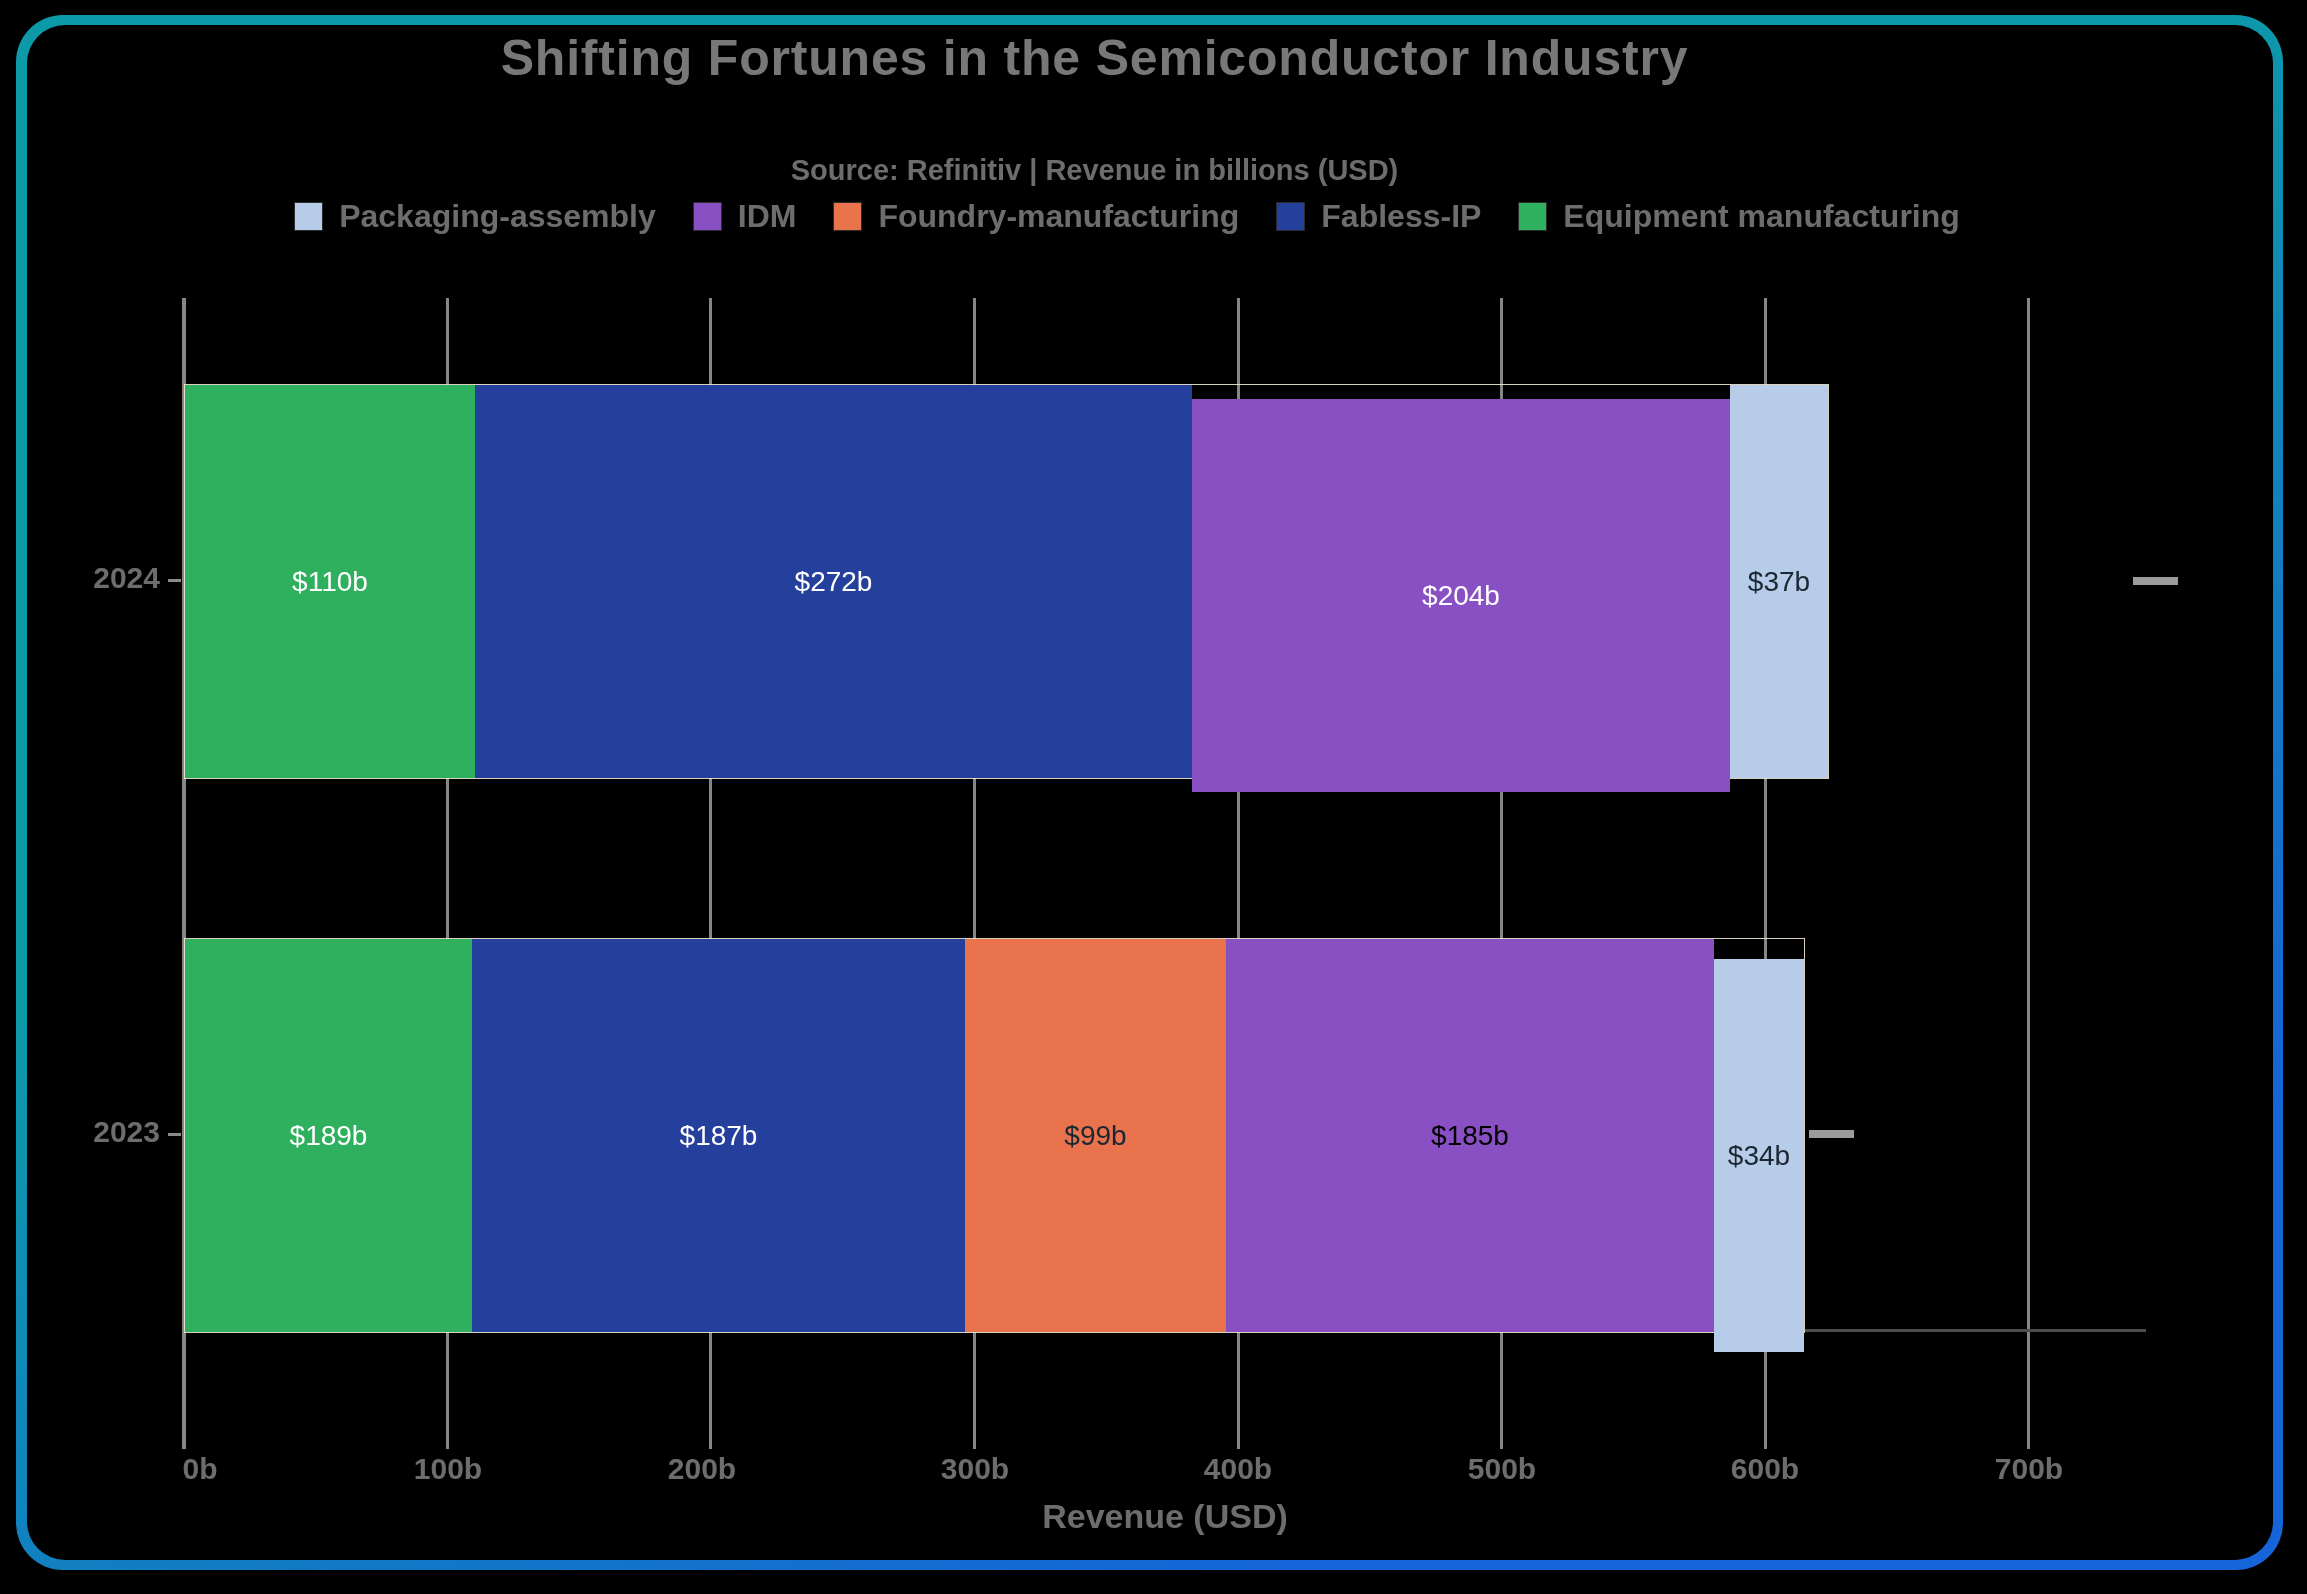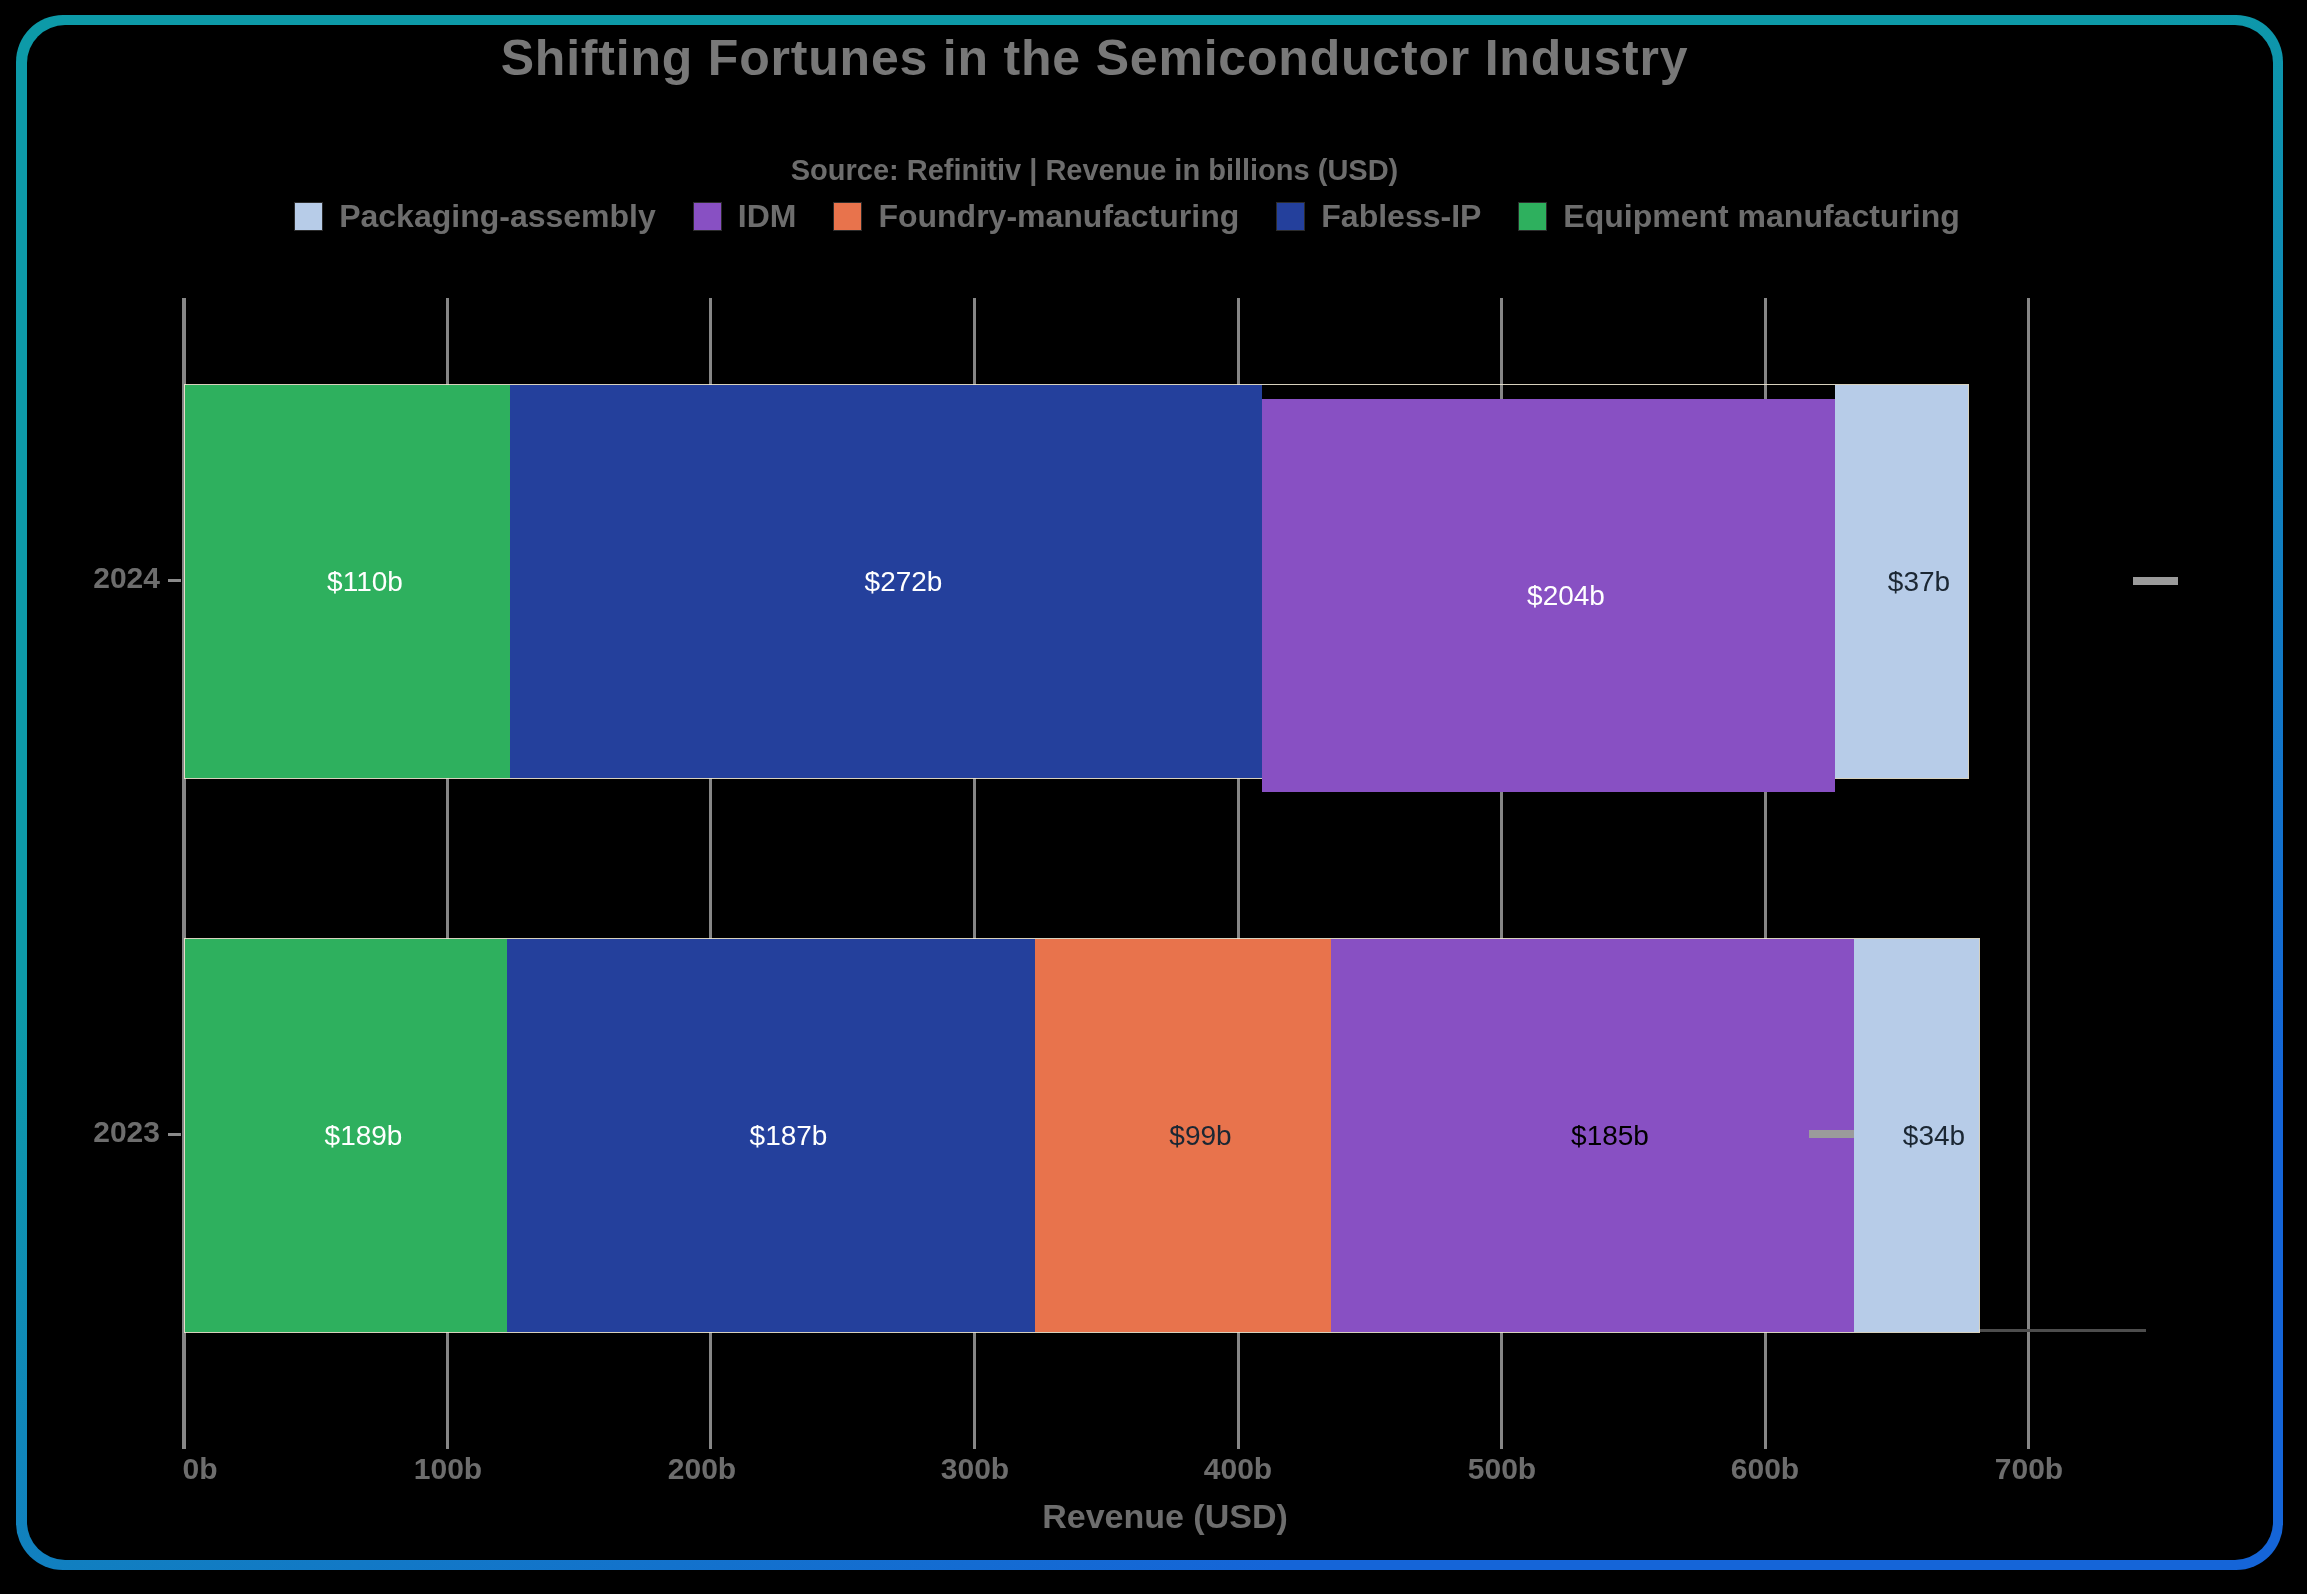--- a/index.html
+++ b/index.html
@@ -69,21 +69,20 @@
     height: 393px;
     display: flex;
     border: 1.6px solid rgba(238, 232, 210, 0.9);
     box-sizing: content-box;
     z-index: 1;
   }
   .seg {
     height: 100%;
     display: flex; align-items: center; justify-content: center;
     overflow: visible;
-    padding-left: 35px;
   }
   .seg-label { font-size: 28px; font-weight: 400; white-space: nowrap; }
   .whisker {
     position: absolute;
     width: 45px; height: 8px;
     background: #9b9b9b;
     z-index: 1;
   }
   .ytick-label {
     position: absolute; left: -178px; width: 154px;
@@ -181,21 +180,21 @@
         </div>
         <div class="seg" style="width: 493px; background: rgb(36, 64, 156); color: rgb(255, 255, 255);">
           <div class="seg-label">$187b</div>
         </div>
         <div class="seg" style="width: 261px; background: rgb(232, 115, 76); color: rgb(27, 39, 51);">
           <div class="seg-label">$99b</div>
         </div>
         <div class="seg" style="width: 488px; background: rgb(136, 80, 195); color: #000000;">
           <div class="seg-label">$185b</div>
         </div>
-        <div class="seg" style="width: 90px; background: rgb(183, 204, 232); color: rgb(27, 39, 51);">
+        <div class="seg" style="width: 90px; background: rgb(183, 204, 232); color: rgb(27, 39, 51); margin-top: 20px;">
           <div class="seg-label">$34b</div>
         </div>
       </div>
       <div class="whisker" style="left: 1625px; top: 832px;"></div>
       <div class="ytick-label" style="top: 817px;">2023</div>
       <div class="ytick-dash" style="top: 835px;"></div>
     </div>
 </div>
 
 

